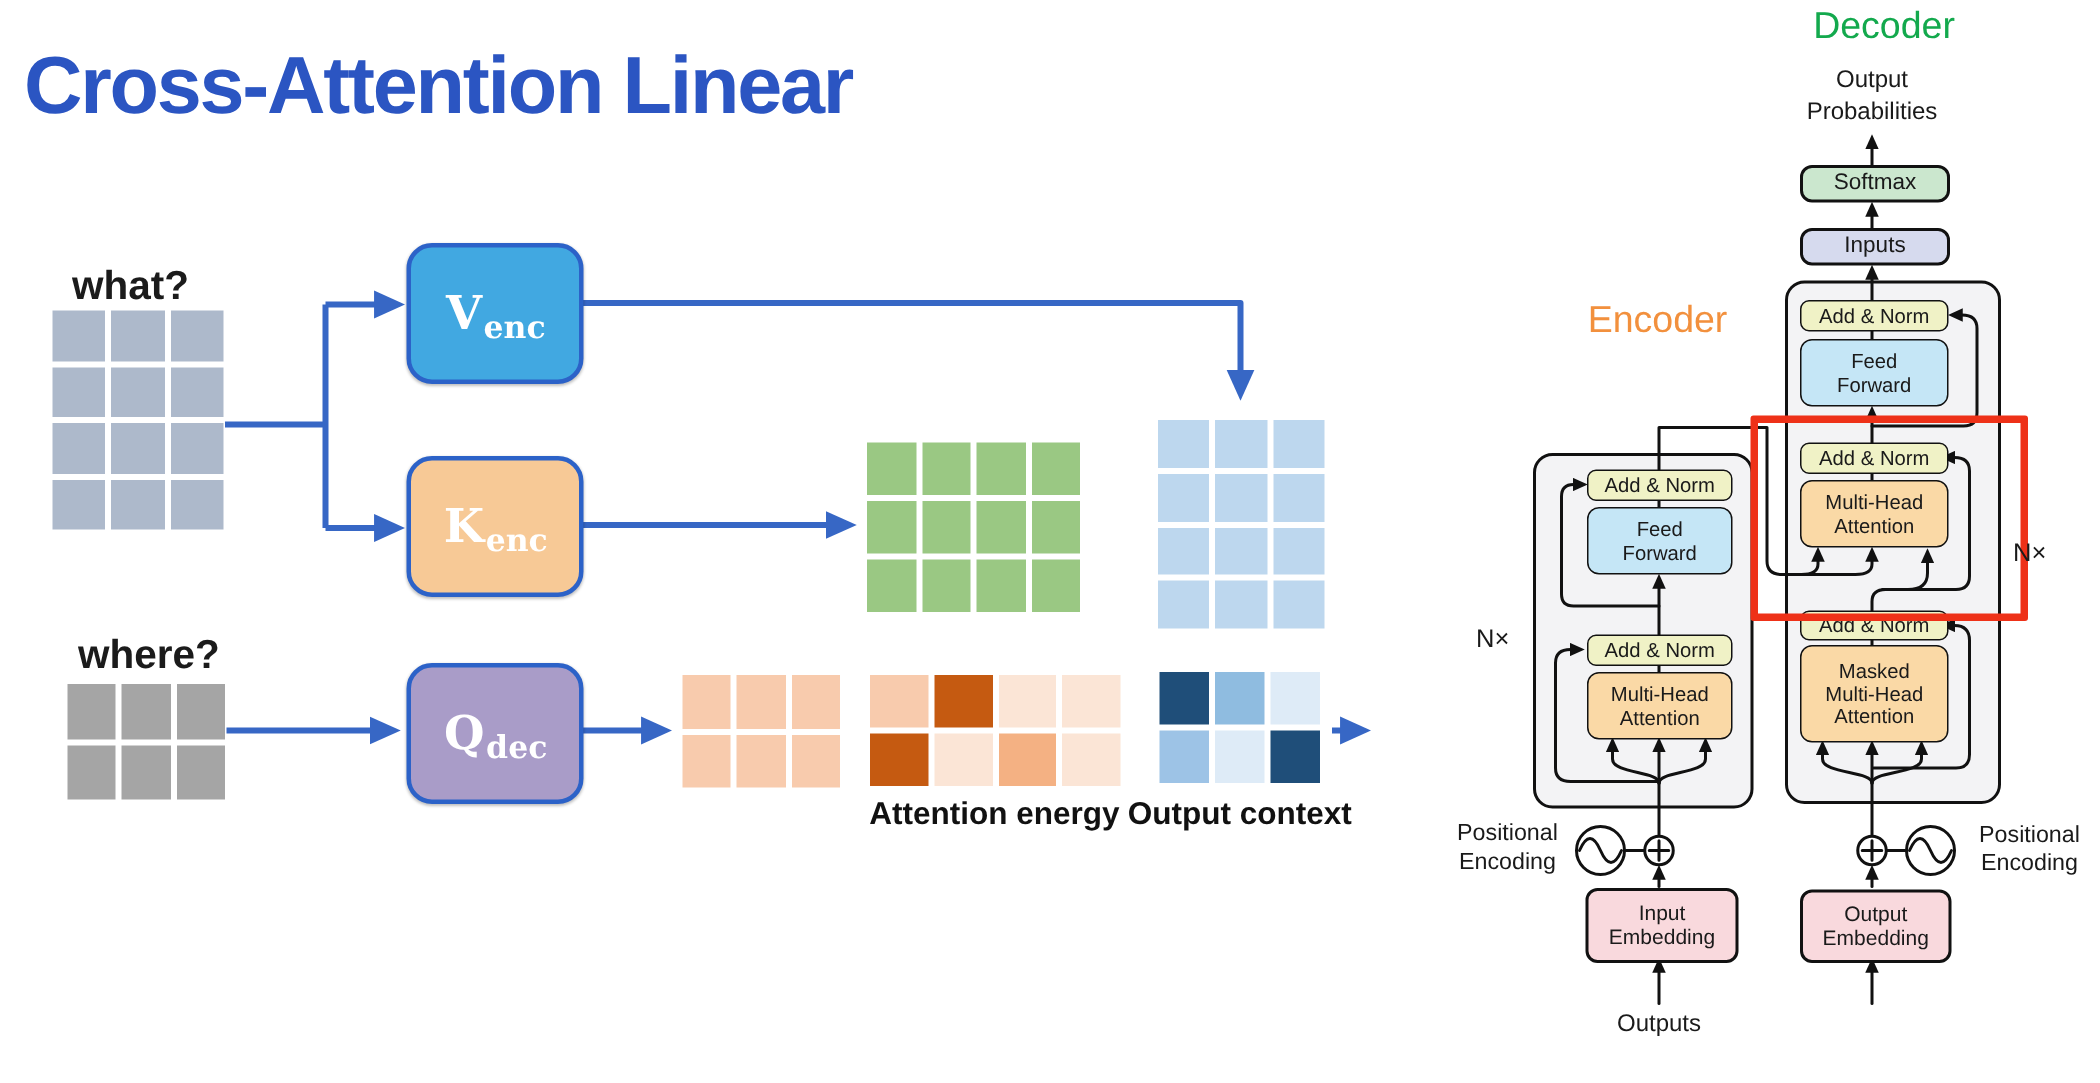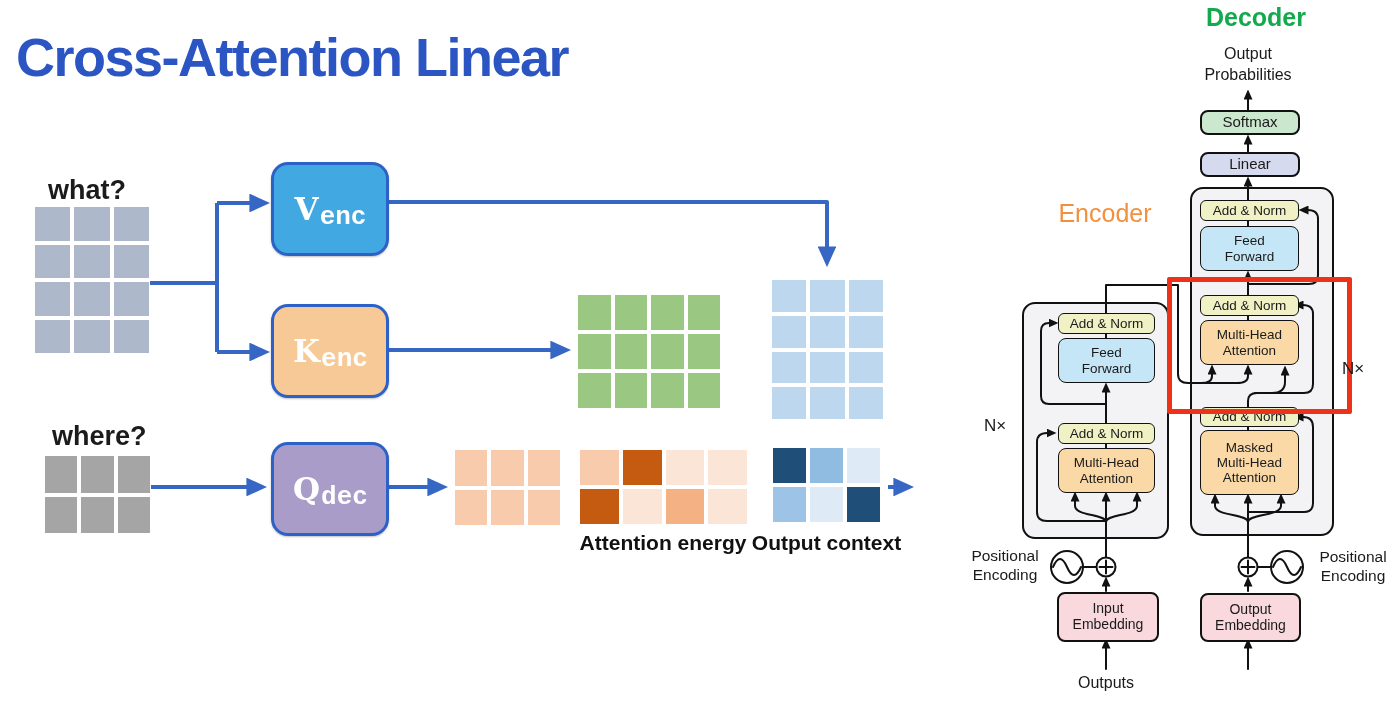--- a/index.html
+++ b/index.html
@@ -20,21 +20,21 @@
   #energy-grid{left:580px;top:450px;width:167px;height:74px;}
   #context-grid{left:773px;top:448px;width:107px;height:74px;}
   .proj-box{position:absolute;width:112px;height:88px;border-radius:17px;border:3.5px solid #2C62C8;
             display:flex;align-items:center;justify-content:center;z-index:3;
             font-family:"DejaVu Serif",serif;font-weight:700;color:#fff;
             box-shadow:0 1px 2px rgba(0,0,0,.25);}
   #v-box{left:271px;top:162px;}
   #k-box{left:271px;top:304px;}
   #q-box{left:271px;top:442px;}
   .proj-main{font-size:31px;line-height:1;}
-  .proj-sub{font-size:26px;line-height:1;position:relative;top:8px;left:1px;font-family:Liberation Mono, monospace;}
+  .proj-sub{font-size:21px;line-height:1;position:relative;top:8px;left:1px;}
   .grid-caption{position:absolute;font-size:21px;font-weight:700;color:#111;text-align:center;z-index:3;}
   #energy-label{left:563px;top:531px;width:200px;}
   #context-label{left:733px;top:531px;width:187px;}
   
   svg.overlay{position:absolute;left:0;top:0;pointer-events:none;}
   #left-arrows{z-index:2;}
   #tf-lines{z-index:2;}
   
   .tf-outer{position:absolute;background:#F3F3F5;border:2.2px solid #111;border-radius:13px;z-index:1;}
   #enc-outer{left:1022px;top:302px;width:143px;height:233px;}
@@ -53,21 +53,21 @@
   #dec-mmha  {left:1200px;top:430px;width:97px;height:63px;}
   #enc-an1   {left:1058px;top:313px;width:95px;height:19px;}
   #enc-ff    {left:1058px;top:338px;width:95px;height:43px;}
   #enc-an2   {left:1058px;top:423px;width:95px;height:19px;}
   #enc-mha   {left:1058px;top:448px;width:95px;height:43px;}
   #input-emb {left:1057px;top:592px;width:98px;height:46px;border-width:2.5px;font-size:14px;}
   #output-emb{left:1200px;top:593px;width:97px;height:45px;border-width:2.5px;font-size:14px;}
   #red-box{position:absolute;left:1167px;top:277px;width:175px;height:127px;border:5px solid #EE3118;
            border-radius:2px;z-index:4;background:transparent;}
   .tf-label{position:absolute;z-index:5;text-align:center;white-space:pre-line;}
-  #decoder-label{left:1196px;top:3px;width:120px;font-size:25px;font-weight:700;}
+  #decoder-label{left:1196px;top:3px;width:120px;font-size:25px;font-weight:400;}
   #encoder-label{left:1045px;top:199px;width:120px;font-size:25px;font-weight:400;}
   #output-prob{left:1188px;top:44px;width:120px;font-size:16px;line-height:1.3;}
   #nx-left{left:984px;top:416px;font-size:17px;}
   #nx-right{left:1342px;top:359px;font-size:17px;}
   #pos-enc-left{left:962px;top:546px;width:86px;font-size:15.5px;line-height:1.25;}
   #pos-enc-right{left:1310px;top:547px;width:86px;font-size:15.5px;line-height:1.25;}
   #inputs-label{left:1056px;top:674px;width:100px;font-size:16px;}
   #outputs-label{left:1188px;top:674px;width:120px;font-size:16px;line-height:1.35;}
 </style>
 </head>
@@ -242,21 +242,21 @@
       <path d="M1099.5,567 H1112.5 M1106,560.5 V573.5"></path>
       <path d="M1258,567 H1270"></path>
       <circle cx="1287" cy="567" r="16" fill="#fff"></circle>
       <path d="M1273,567 Q1280,551 1287,567 Q1294,583 1301,567"></path>
       <circle cx="1248" cy="567" r="9.5" fill="#fff"></circle>
       <path d="M1241.5,567 H1254.5 M1248,560.5 V573.5"></path>
     </g>
   </svg>
 
   <div id="softmax" class="tbox" style="background: rgb(203, 231, 206);">Softmax</div>
-  <div id="linear" class="tbox" style="background: rgb(214, 218, 238);">Linear</div>
+  <div id="linear" class="tbox" style="background: rgb(214, 218, 238);">Inputs</div>
   <div id="dec-an1" class="tbox" style="background: rgb(240, 242, 198);">Add &amp; Norm</div>
   <div id="dec-ff" class="tbox big" style="background: rgb(197, 230, 246);">Feed
 Forward</div>
   <div id="dec-an2" class="tbox" style="background: rgb(240, 242, 198);">Add &amp; Norm</div>
   <div id="dec-mha" class="tbox big" style="background: rgb(250, 217, 166);">Multi-Head
 Attention</div>
   <div id="dec-an3" class="tbox" style="background: rgb(240, 242, 198);">Add &amp; Norm</div>
   <div id="dec-mmha" class="tbox big" style="background: rgb(250, 217, 166);">Masked
 Multi-Head
 Attention</div>

